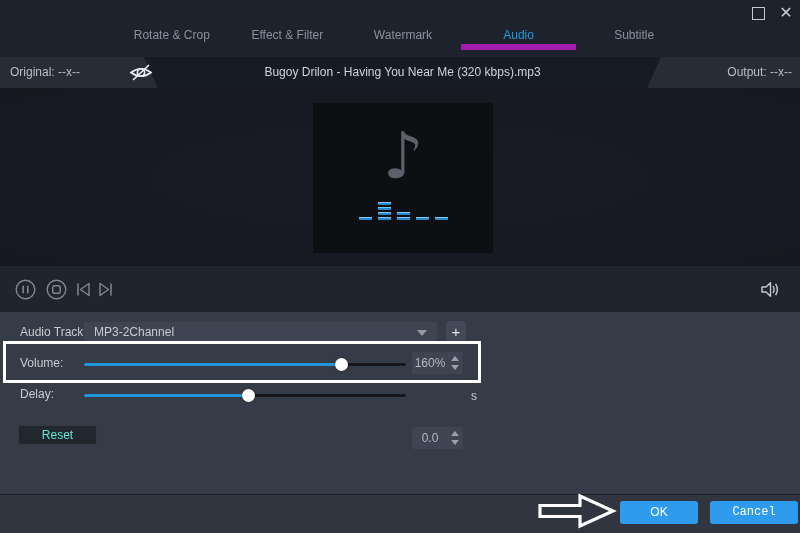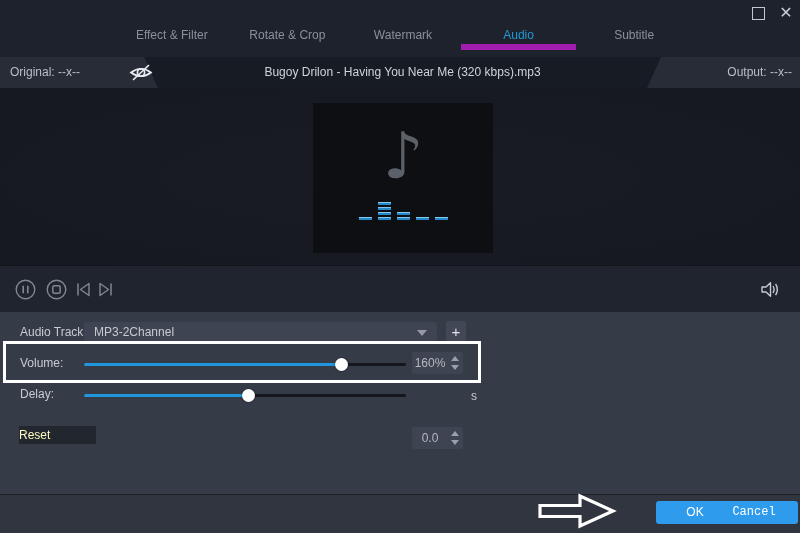--- a/index.html
+++ b/index.html
@@ -60,45 +60,45 @@
   .spin-val { position:absolute; left:0; top:0; width:36px; text-align:center; line-height:22px; color:#b4b9c2; }
   .spin-arrows { position:absolute; right:4px; top:4px; display:flex; flex-direction:column; gap:4px; }
   .arr-up { width:0; height:0; border-left:4px solid transparent; border-right:4px solid transparent;
       border-bottom:5px solid #9aa0ab; cursor:pointer; }
   .arr-down { width:0; height:0; border-left:4px solid transparent; border-right:4px solid transparent;
       border-top:5px solid #9aa0ab; cursor:pointer; }
   .vol-slider { left:84px; top:363px; width:322px; }
   .del-slider { left:84px; top:394px; width:322px; }
   .unit { position:absolute; left:471px; top:385px; line-height:22px; }
   .reset-btn { position:absolute; left:18px; top:425px; width:79px; height:20px; background:#22262e;
-      border:1px solid #353a45; border-radius:2px; color:#fef9c3; line-height:18px; cursor:pointer; }
+      border:1px solid #353a45; border-radius:2px; color:#5eead4; text-align:center; line-height:18px; cursor:pointer; }
 
   
   .footer { position:absolute; left:0; top:494px; width:800px; height:39px; background:#31353f; border-top:1px solid #1d2027; }
   .btn-blue { position:absolute; top:6px; height:23px; background:#2f9bed; border-radius:3px; color:#ffffff;
       text-align:center; line-height:23px; cursor:pointer; }
-  .btn-ok { left:656px; width:78px; }
+  .btn-ok { left:620px; width:78px; }
   .btn-cancel { left:710px; width:88px;font-family:Liberation Mono, monospace; }
 
   
   .annot-rect { position:absolute; left:3px; top:341px; width:478px; height:42px; border:3px solid #ffffff;
       z-index:20; pointer-events:none; }
   .annot-arrow { position:absolute; left:535px; top:492px; z-index:20; pointer-events:none; }
 </style>
 </head>
 <body>
 
 <div id="app">
 
   <div class="titlebar">
     <div class="win-btn btn-max"></div>
     <div class="win-btn btn-close">✕</div>
     <div class="tabs">
+      <div class="tab">Rotate &amp; Crop</div>
       <div class="tab">Effect &amp; Filter</div>
-      <div class="tab">Rotate &amp; Crop</div>
       <div class="tab">Watermark</div>
       <div class="tab active">Audio</div>
       <div class="tab">Subtitle</div>
     </div>
   </div>
 
   <div class="infobar">
     <div class="info-trapezoid"></div>
     <span class="info-original">Original: --x--</span>
     <div class="info-filename">Bugoy Drilon - Having You Near Me (320 kbps).mp3</div>

